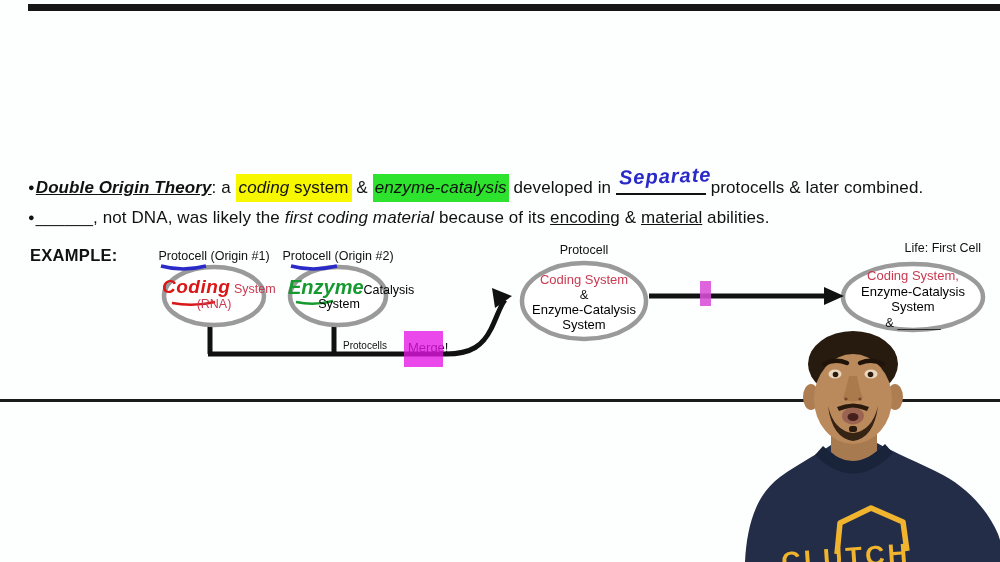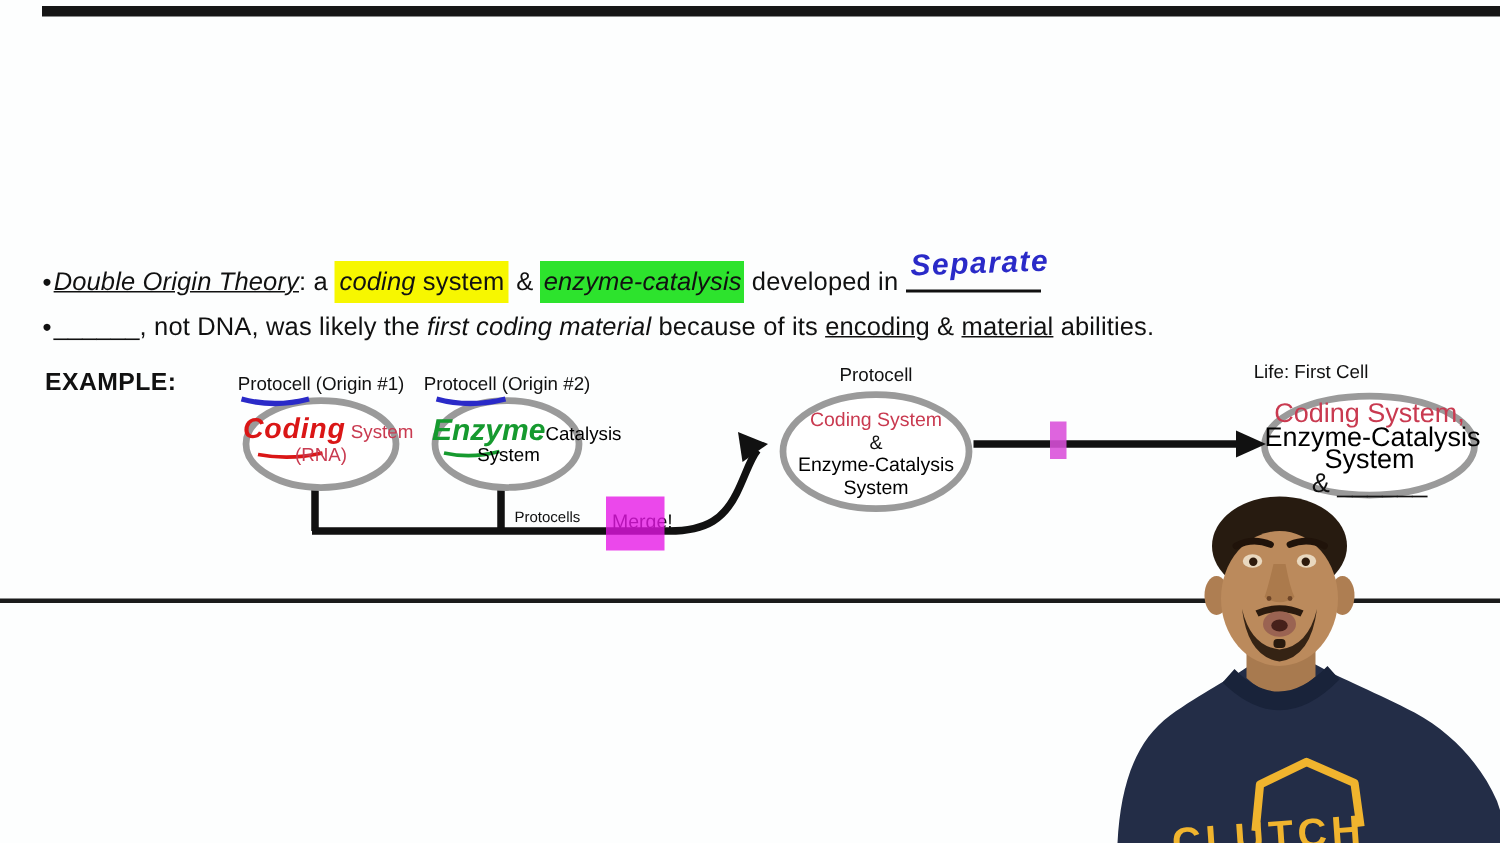--- a/index.html
+++ b/index.html
@@ -9,21 +9,21 @@
     font-family:"Liberation Sans",sans-serif;
   }
   .abs{position:absolute;}
   
   #topbar{left:28px;top:4px;width:972px;height:7px;background:#161616;z-index:1;}
   
   .note{left:28px;font-size:17px;white-space:nowrap;letter-spacing:.1px;z-index:2;}
   #line1{top:173px;}
   #line2{top:208px;}
   .bullet{font-size:11px;vertical-align:2px;margin-right:1px;}
-  .term{font-style:italic;text-decoration:underline;}
+  .term{font-style:italic;text-decoration:underline;font-weight:bold;}
   .hl-y{background:#f7f700;padding:4px 3px 5px 3px;}
   .hl-g{background:#2de32d;padding:4px 2px 5px 2px;}
   .it{font-style:italic;}
   .u{text-decoration:underline;}
   .blank-slot{display:inline-block;width:90px;height:20px;border-bottom:2px solid #111;position:relative;vertical-align:-2px;}
   .hand-blue{position:absolute;left:3px;top:-8px;color:#2a2ac8;font-size:20px;font-weight:bold;font-style:italic;letter-spacing:1px;transform:rotate(-2deg);}
   #example{left:30px;top:246px;font-size:16.5px;font-weight:bold;letter-spacing:.3px;z-index:2;}
   
   .dlabel{font-size:12.5px;text-align:center;white-space:nowrap;z-index:3;}
   .otext{text-align:center;font-size:12.5px;line-height:15px;white-space:nowrap;z-index:3;}
@@ -33,34 +33,34 @@
   .hand-green{color:#169a2f;font-size:20px;font-weight:bold;font-style:italic;}
   #p1-label{left:139px;top:249px;width:150px;}
   #p2-label{left:263px;top:249px;width:150px;}
   #p1-text{left:162px;top:279px;width:104px;}
   #p2-text{left:288px;top:280px;width:102px;line-height:14px;}
   #merge-prefix{left:343px;top:340px;font-size:10px;white-space:nowrap;z-index:3;}
   #merge-word{left:408px;top:340px;font-size:13px;white-space:nowrap;z-index:3;}
   #merge-hl{left:404px;top:331px;width:39px;height:36px;background:rgba(230,20,230,.78);z-index:4;}
   #p3-label{left:534px;top:243px;width:100px;}
   #p3-text{left:522px;top:272px;width:124px;font-size:13px;}
-  #p4-label{left:806px;top:241px;width:136px;}
-  #p4-text{left:843px;top:268px;width:140px;font-size:18px;line-height:15.5px;}
+  #p4-label{left:845px;top:241px;width:136px;text-align:right;}
+  #p4-text{left:843px;top:268px;width:140px;font-size:13px;line-height:15.5px;}
   
   #divider{left:0;top:399px;width:1000px;height:3px;background:#1b1b1b;z-index:1;}
   .layer{left:0;top:0;width:1000px;height:562px;z-index:2;pointer-events:none;}
   #presenter-svg{left:700px;top:328px;width:300px;height:234px;z-index:6;}
 </style>
 </head>
 <body>
 
 <div class="abs" id="topbar"></div>
 
 <div class="abs note" id="line1">
-  <span class="bullet">●</span><span class="term">Double Origin Theory</span><span>: a </span><span class="hl-y"><span class="it">coding</span><span> system</span></span><span> &amp; </span><span class="hl-g it">enzyme-catalysis</span><span> developed in </span><span class="blank-slot"><span class="hand-blue">Separate</span></span>
+  <span class="bullet">●</span><span class="term">Double Origin Theory</span><span>: a </span><span class="hl-y"><span class="it">coding</span><span> system</span></span><span> &amp; </span><span class="hl-g it">enzyme-catalysis</span><span> developed in </span><span class="blank-slot"><span class="hand-blue">Separate</span></span><span> protocells &amp; later combined.</span>
 </div>
 
 <div class="abs note" id="line2">
   <span class="bullet">●</span><span>______</span><span>, not DNA, was likely the </span><span class="it">first coding material</span><span> because of its </span><span class="u">encoding</span><span> &amp; </span><span class="u">material</span><span> abilities.</span>
 </div>
 
 <div class="abs" id="example">EXAMPLE:</div>
 
 <svg class="abs layer" viewBox="0 0 1000 562">
 

